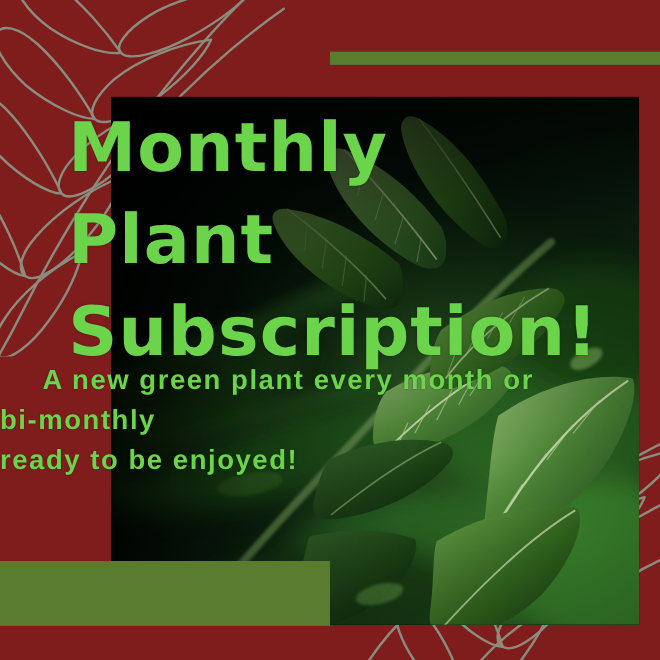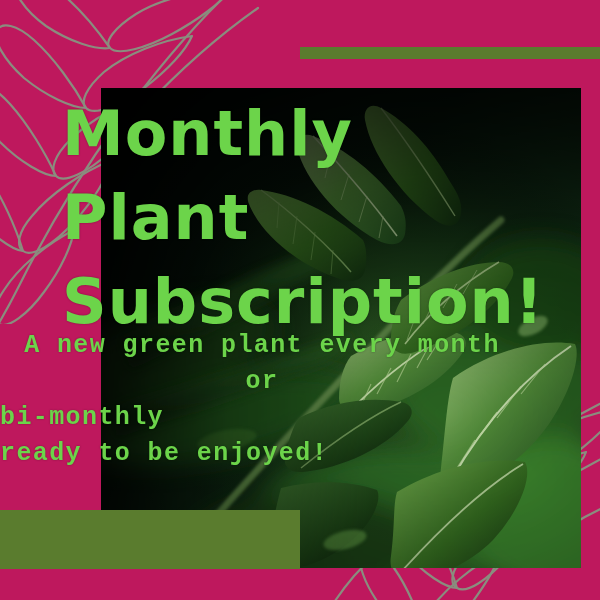--- a/index.html
+++ b/index.html
@@ -11,21 +11,21 @@
     width: 600px;
     height: 600px;
     overflow: hidden;
     font-family: "DejaVu Sans", sans-serif;
   }
 
   #poster {
     position: relative;
     width: 600px;
     height: 600px;
-    background: #be185d;
+    background: #7f1d1d;
     overflow: hidden;
   }
 
   
   .leaf-art {
     position: absolute;
     pointer-events: none;
   }
   .leaf-art-tl { left: -14px; top: -16px; width: 280px; height: 340px; }
   .leaf-art-br { right: -28px; bottom: -30px; width: 300px; height: 250px; }
@@ -98,21 +98,21 @@
     letter-spacing: 1px;
     white-space: pre-line;
     text-shadow: 0 0 2px rgba(0,0,0,0.35);
   }
   .body-copy {
     position: absolute;
     left: 0px;
     top: 328px;
     width: 524px;
     color: #6cd44a;
-    font-family: Liberation Mono, monospace;
+    font-family: Liberation Sans, sans-serif;
     font-weight: bold;
     font-size: 25px;
     line-height: 36px;
     letter-spacing: 1.4px;
     text-align: center;
     text-shadow: 0 0 2px rgba(0,0,0,0.35);
   }
   .body-line { display: block; }
   .body-line.line-1 { text-align: center; }
   .body-line.line-2 { text-align: left; }

